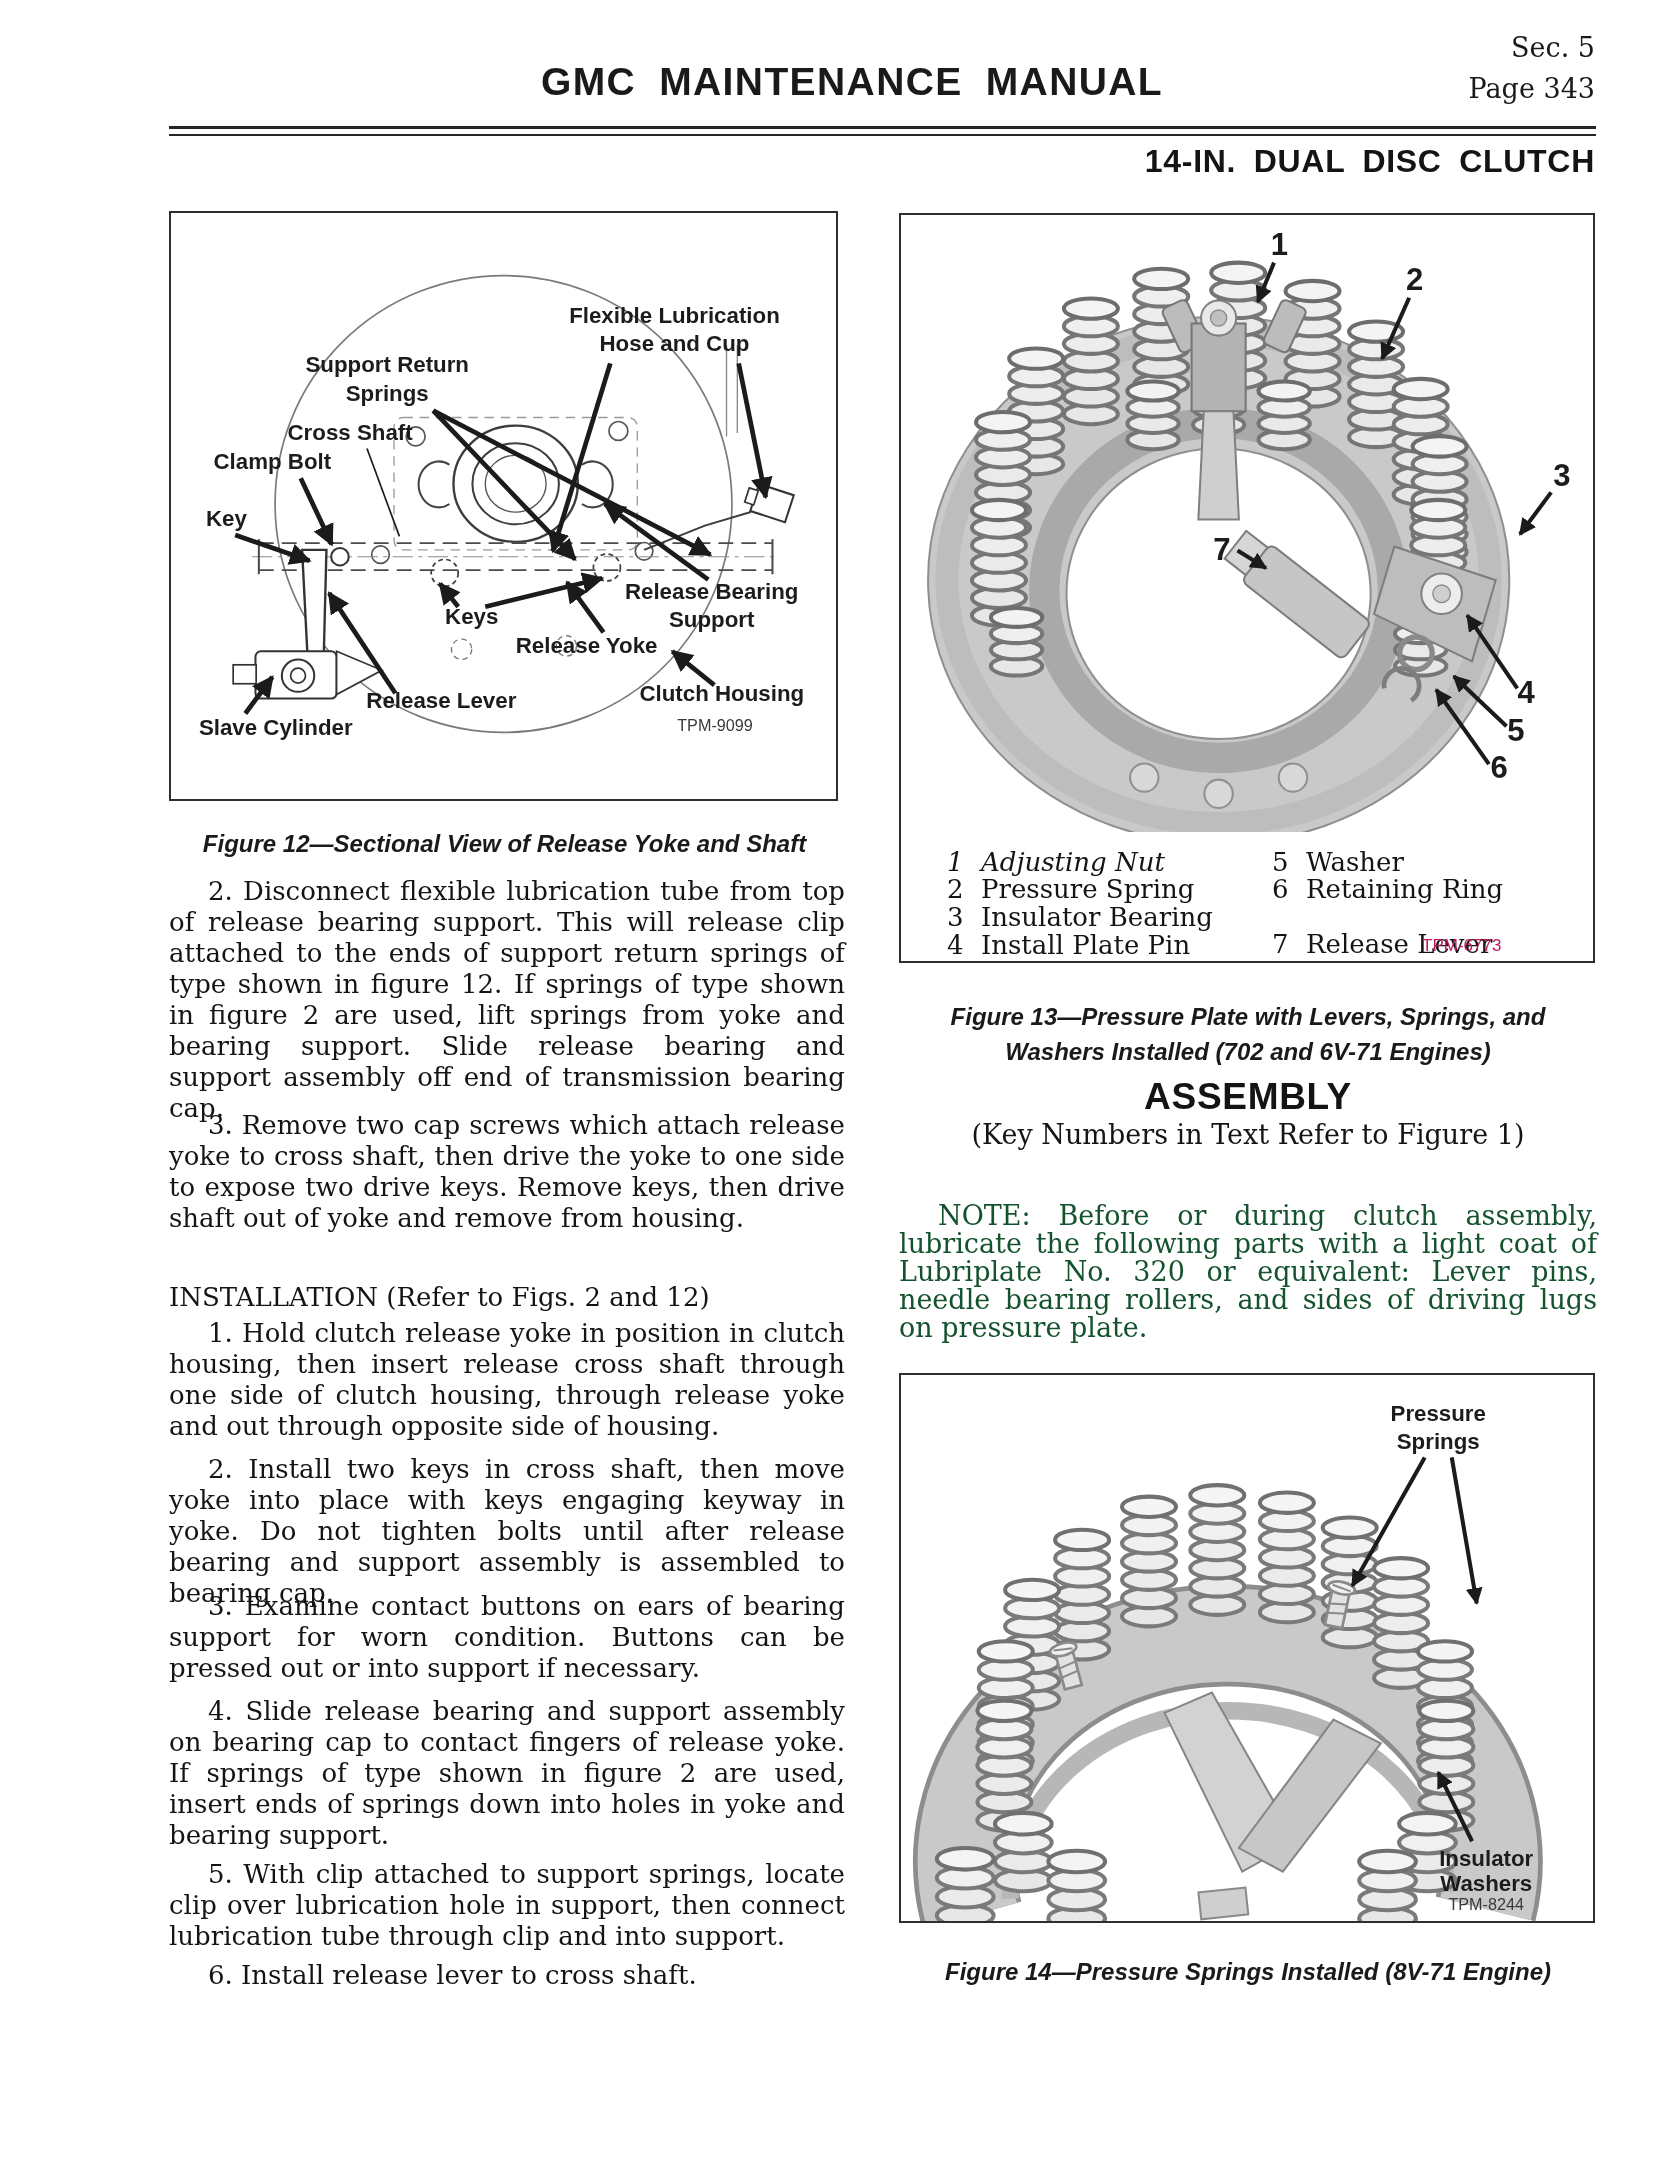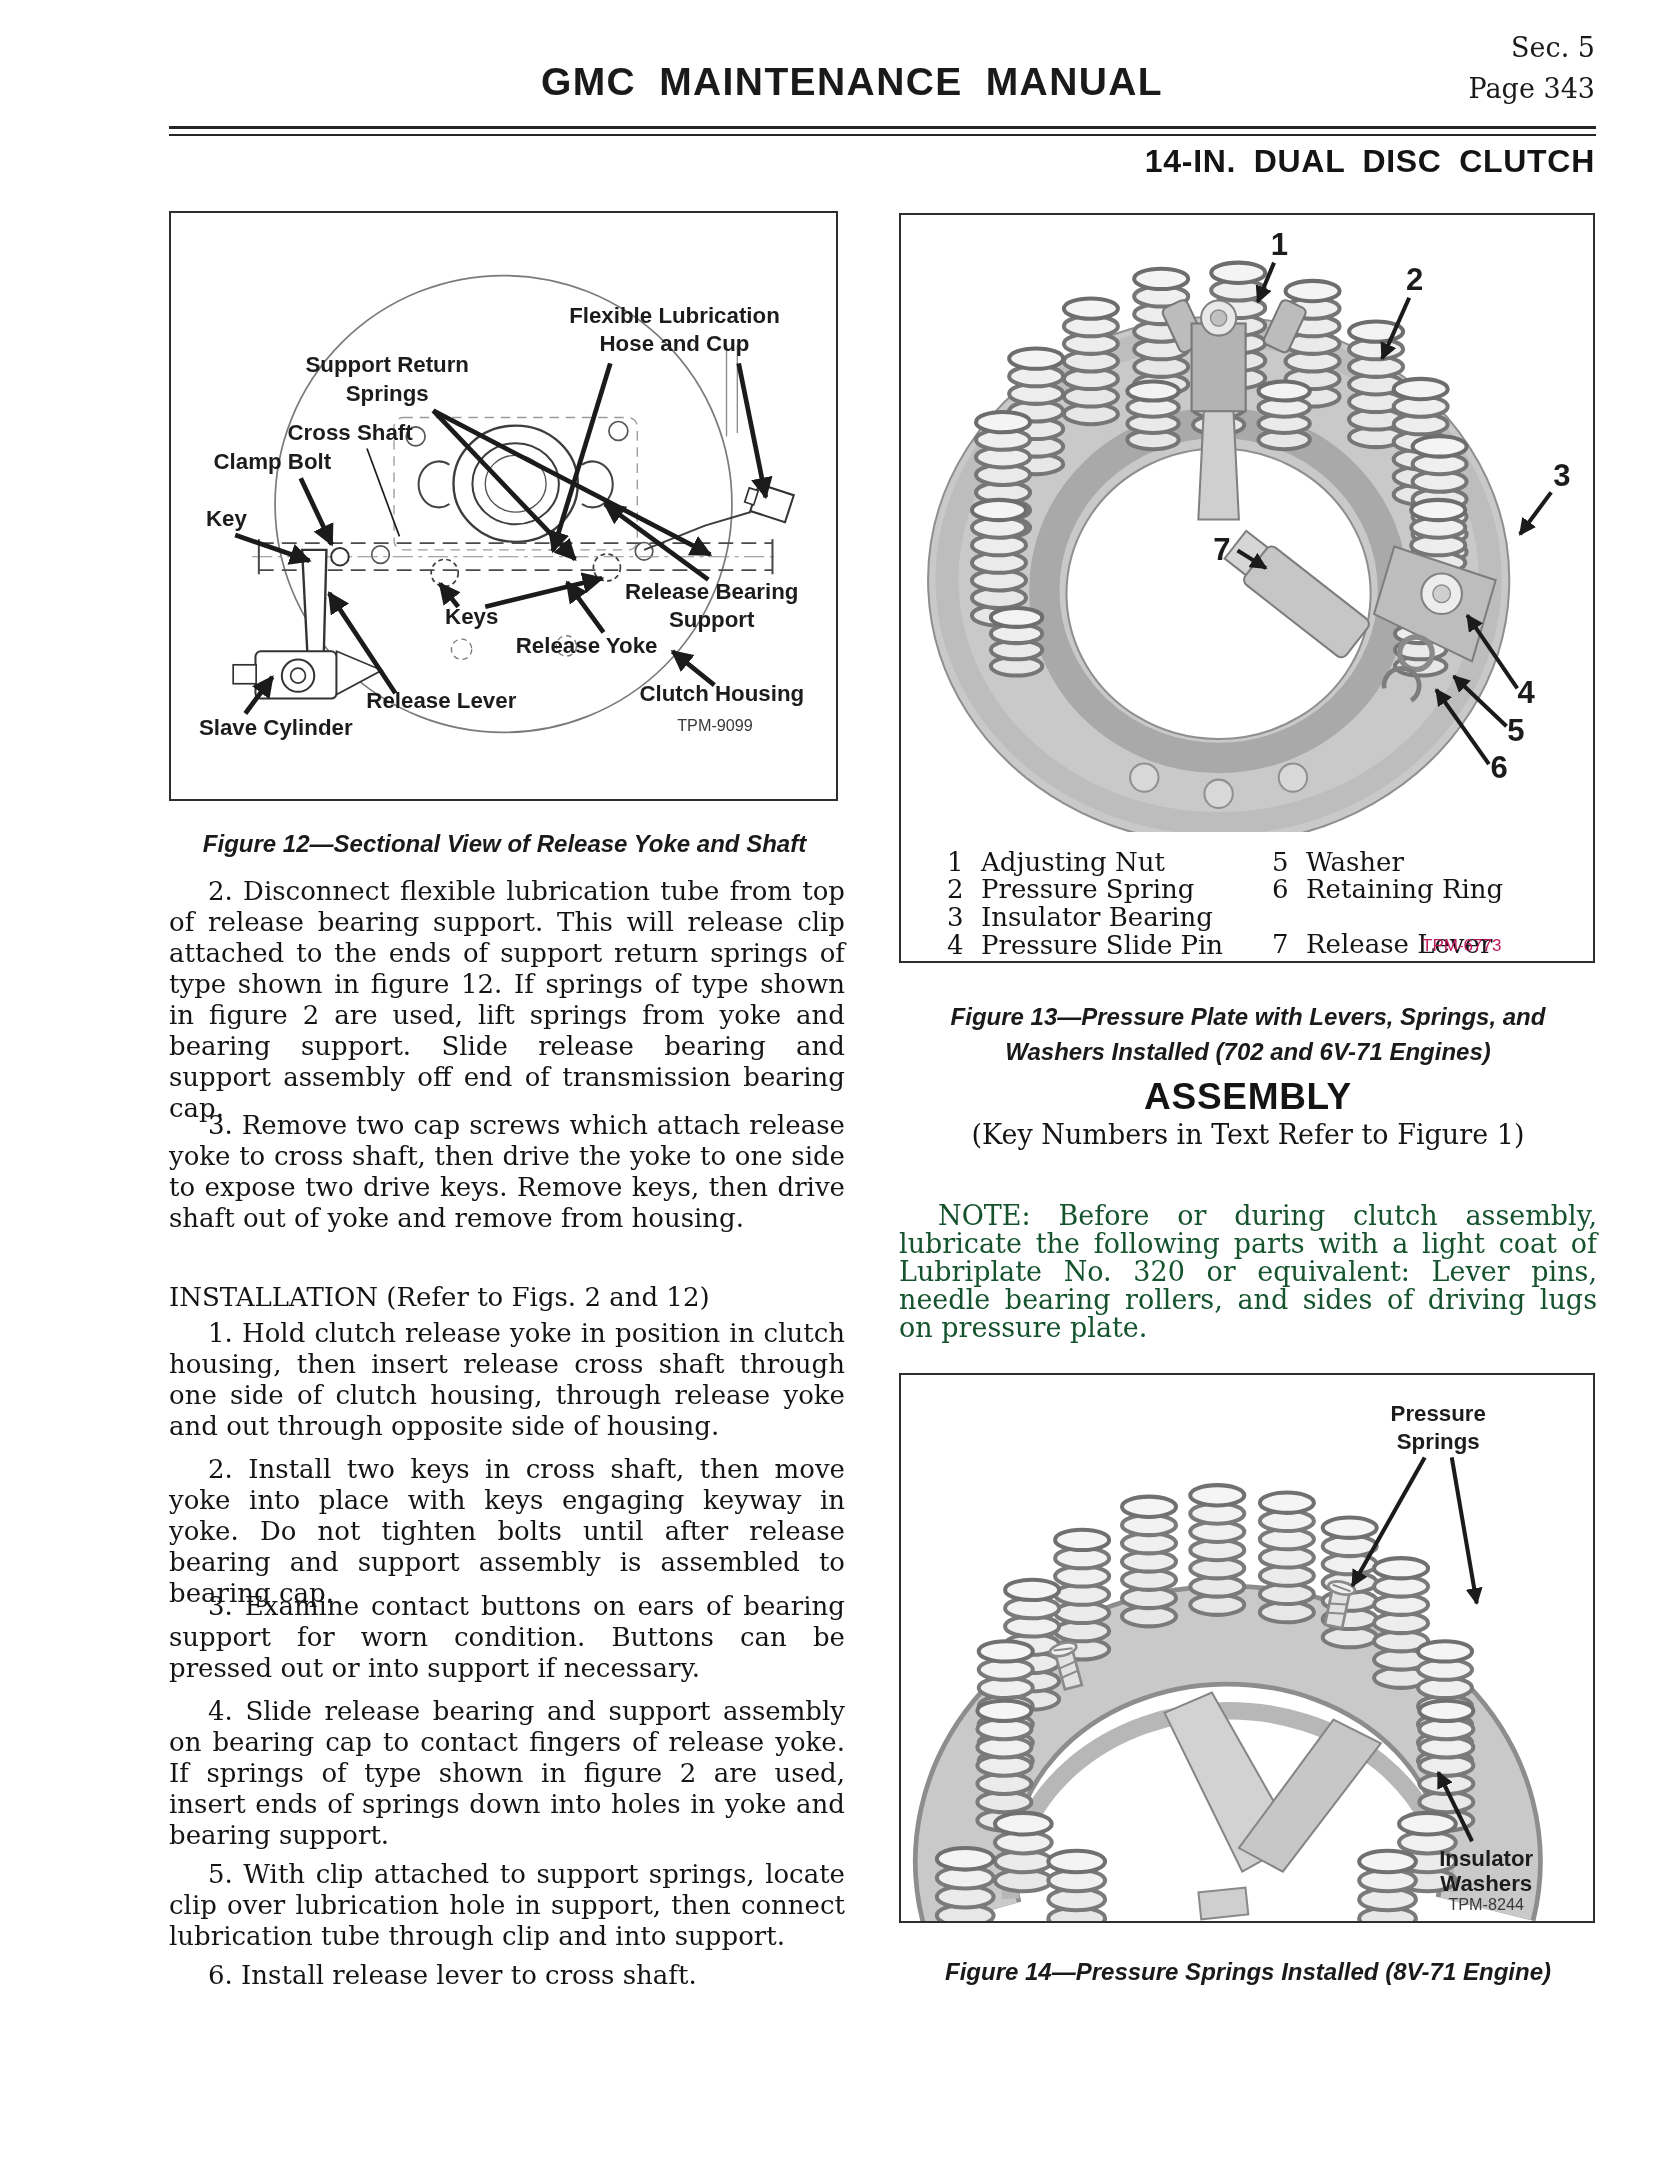--- a/index.html
+++ b/index.html
@@ -230,31 +230,31 @@
         <line x1="552" y1="70" x2="528" y2="128" marker-end="url(#a13)"></line>
         <line x1="752" y1="122" x2="712" y2="212" marker-end="url(#a13)"></line>
         <line x1="962" y1="410" x2="916" y2="472" marker-end="url(#a13)"></line>
         <line x1="498" y1="496" x2="540" y2="522" marker-end="url(#a13)"></line>
         <line x1="912" y1="700" x2="838" y2="592" marker-end="url(#a13)"></line>
         <line x1="896" y1="756" x2="818" y2="682" marker-end="url(#a13)"></line>
         <line x1="870" y1="812" x2="792" y2="702" marker-end="url(#a13)"></line>
       </g>
     </svg>
     
-    <div class="abs legend-row" style="left:46px;top:632px;">
+    <div class="abs legend-row" style="left:46px;top:632px;font-style:italic;">
       <span class="num">1</span><span>Adjusting Nut</span>
     </div>
     <div class="abs legend-row" style="left:46px;top:659px;">
       <span class="num">2</span><span>Pressure Spring</span>
     </div>
     <div class="abs legend-row" style="left:46px;top:687px;">
       <span class="num">3</span><span>Insulator Bearing</span>
     </div>
     <div class="abs legend-row" style="left:46px;top:715px;">
-      <span class="num">4</span><span>Pressure Slide Pin</span>
+      <span class="num">4</span><span>Install Plate Pin</span>
     </div>
     <div class="abs legend-row" style="left:371px;top:632px;">
       <span class="num">5</span><span>Washer</span>
     </div>
     <div class="abs legend-row" style="left:371px;top:659px;">
       <span class="num">6</span><span>Retaining Ring</span>
     </div>
     <div class="abs legend-row" style="left:371px;top:714px;">
       <span class="num">7</span><span>Release Lever</span>
     </div>

